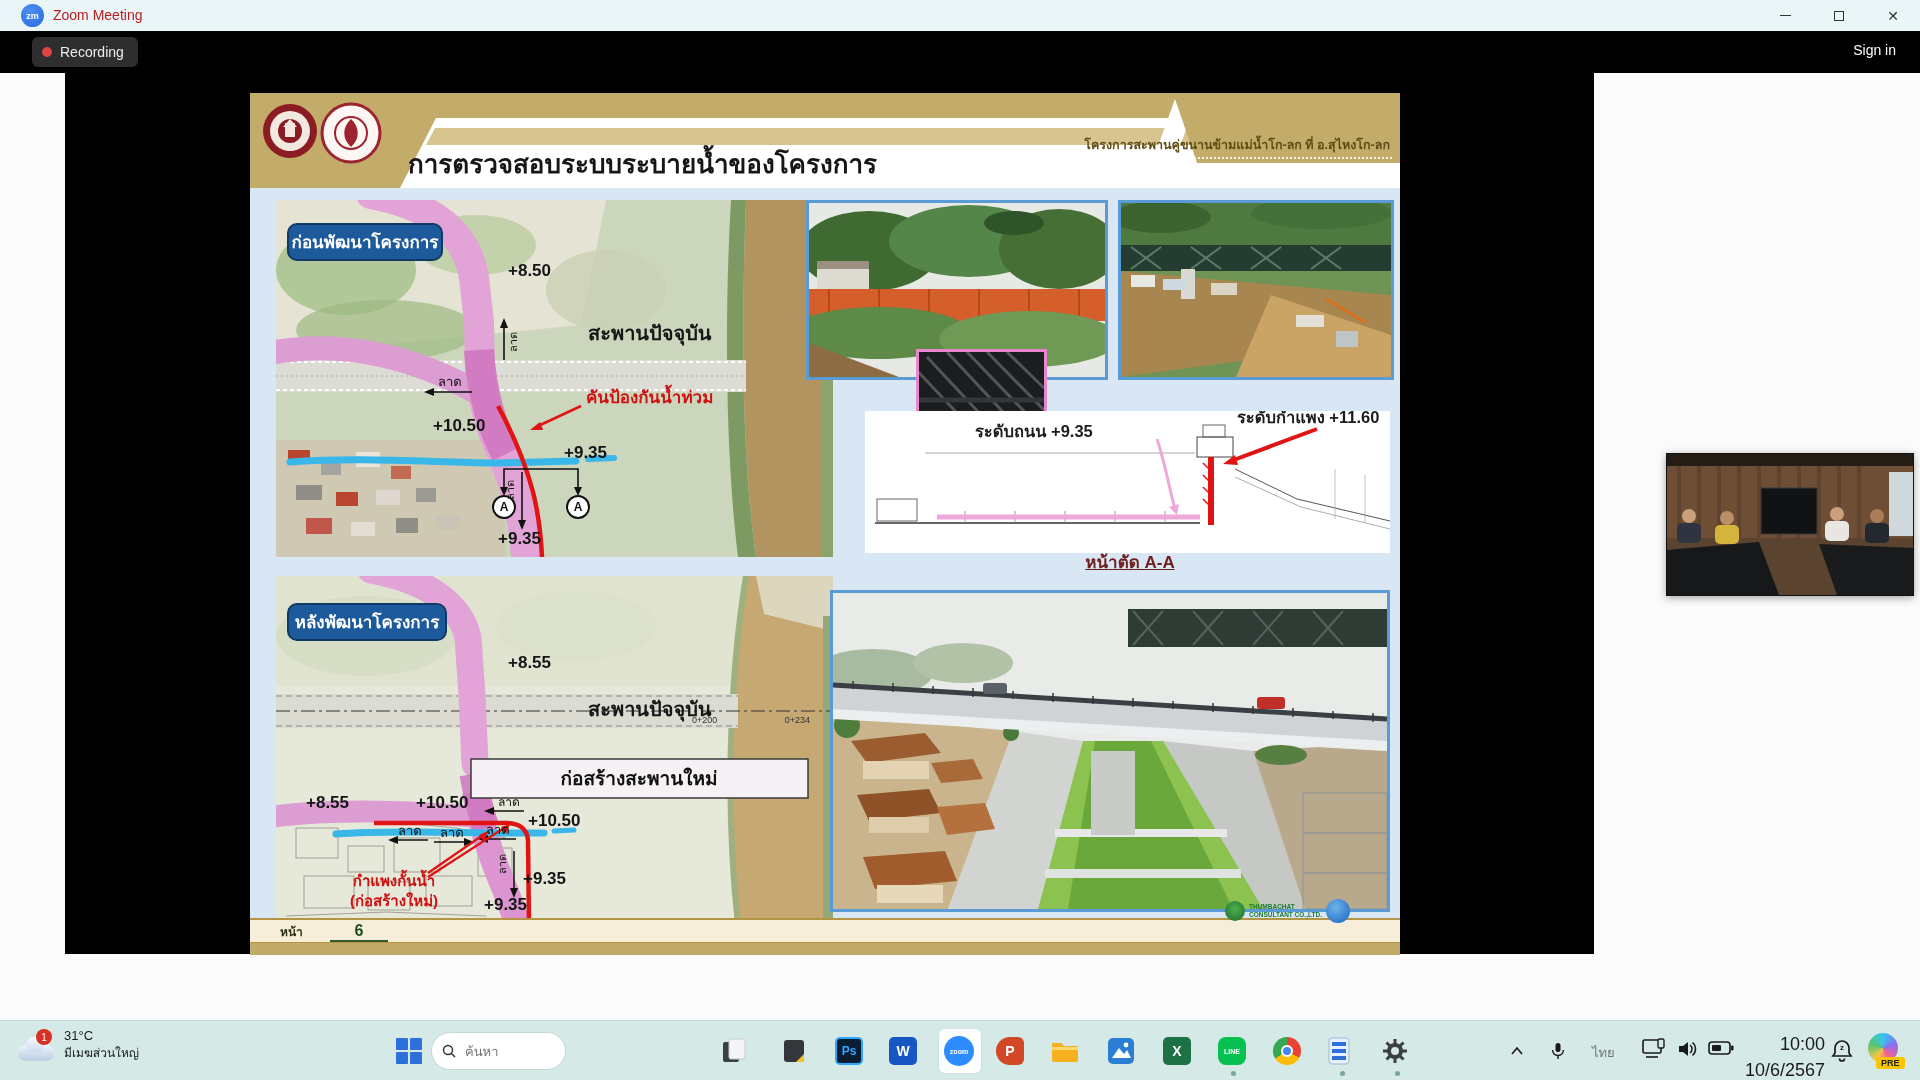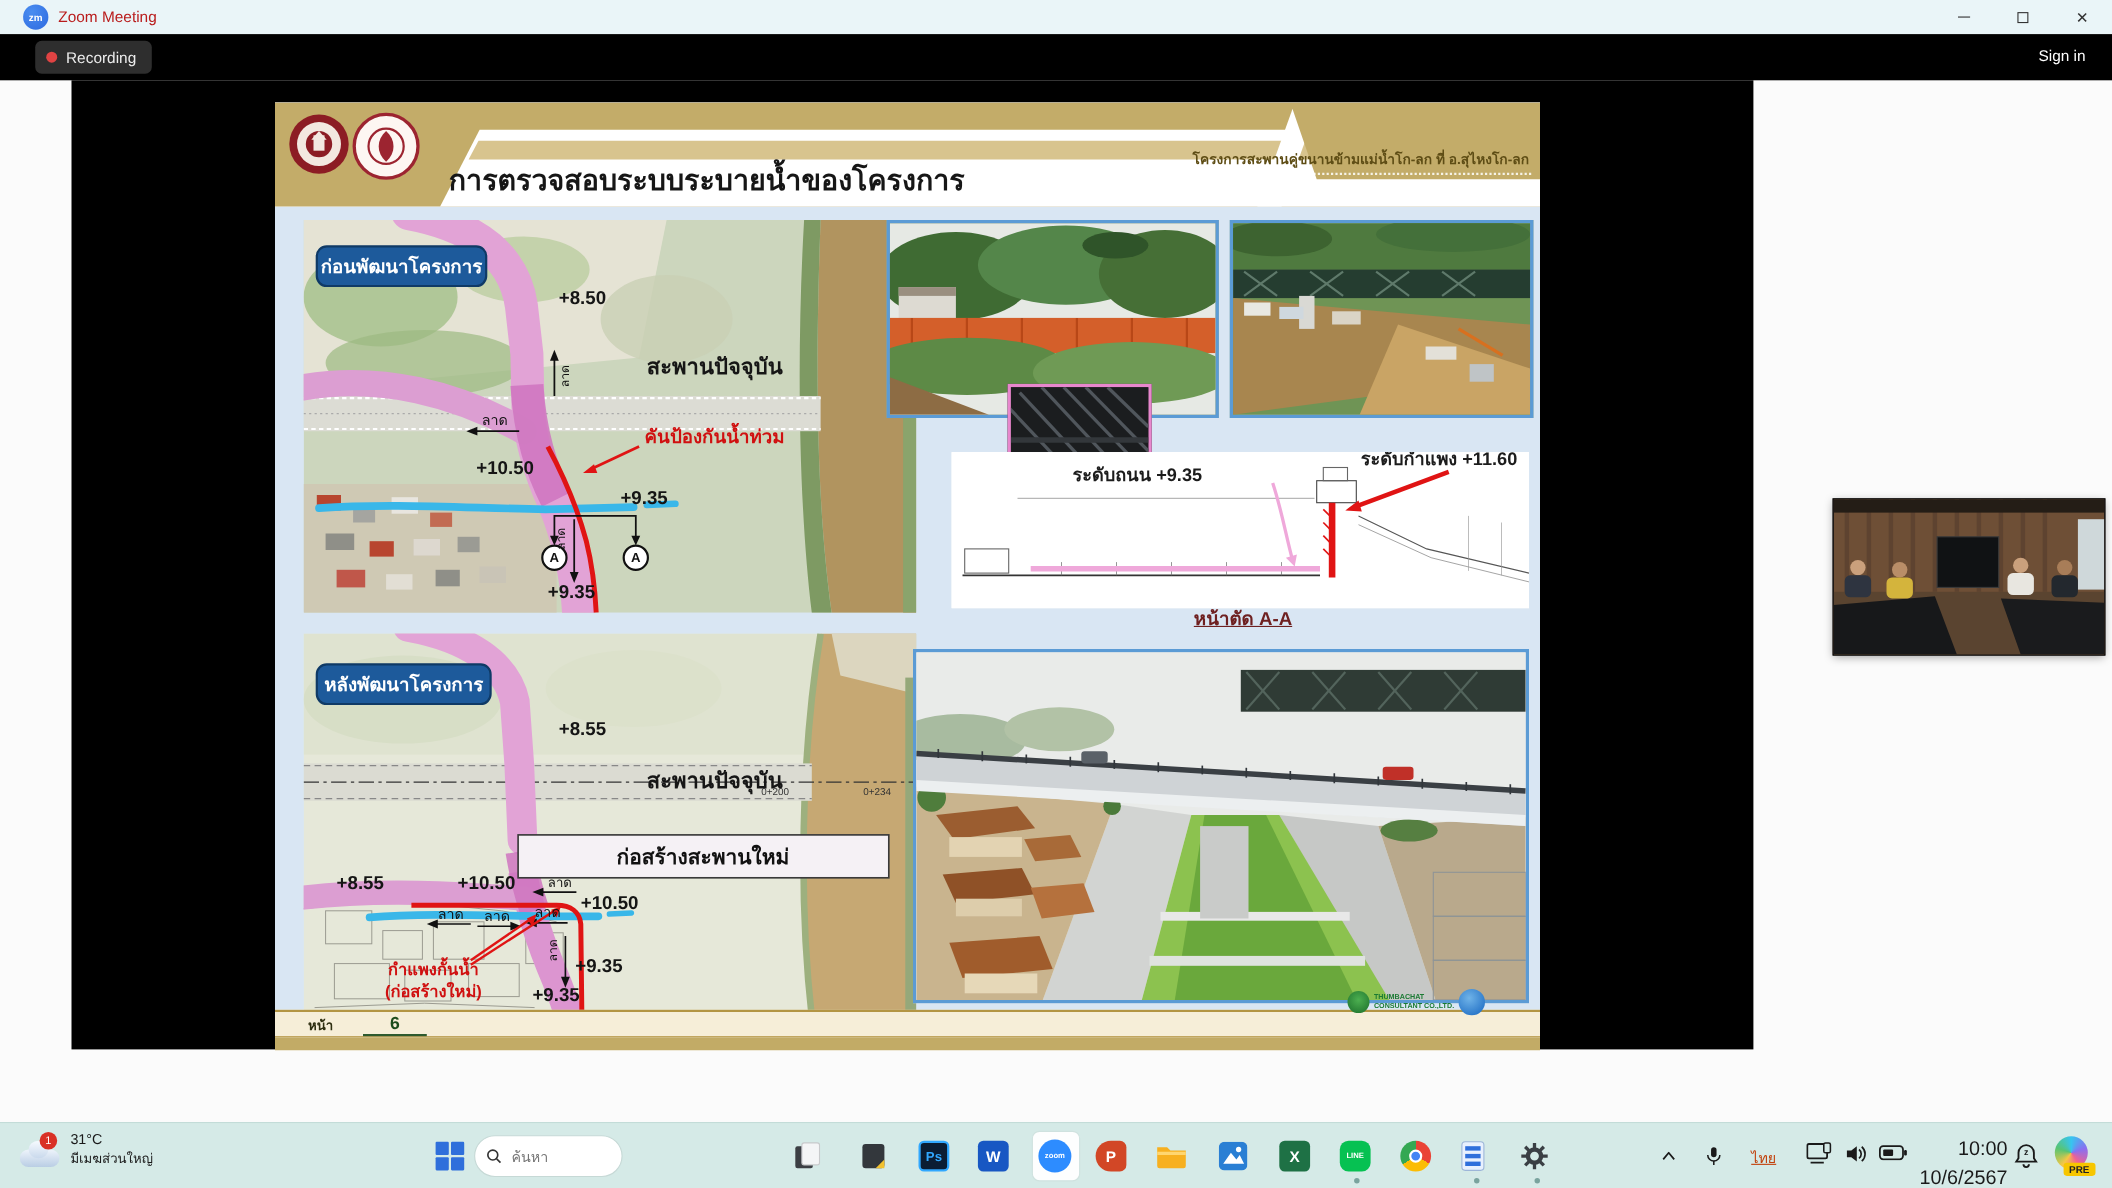--- a/index.html
+++ b/index.html
@@ -79,21 +79,21 @@
     grid-template-columns:12px 12px;grid-template-rows:12px 12px;gap:2px;}
   .start span{background:#2f6fdb;border-radius:1px;}
   .search-pill{position:absolute;left:431px;top:11px;width:135px;height:38px;background:#fff;border:1px solid #c6d9d6;
     border-radius:19px;display:flex;align-items:center;padding:0 10px;gap:7px;}
   .search-pill input{border:none;outline:none;font-size:13px;width:85px;background:transparent;color:#333;}
   .task-icon{position:absolute;top:15px;width:30px;height:30px;display:flex;align-items:center;justify-content:flex-start;cursor:pointer;}
   .zoom-card{position:absolute;left:938px;top:7px;width:44px;height:46px;background:#fdfefe;border:1px solid #cfe2df;border-radius:7px;}
   .run-dot{position:absolute;top:50px;width:5px;height:5px;border-radius:50%;background:#7aa39e;}
   .ic-sq{width:28px;height:28px;border-radius:5px;display:flex;align-items:center;justify-content:center;
     color:#fff;font-weight:bold;font-size:14px;}
-  .tray-item{color:#c2410c;font-size:13px;cursor:pointer;display:flex;align-items:center;justify-content:center;text-decoration:underline;}
+  .tray-item{color:#737373;font-size:13px;cursor:pointer;display:flex;align-items:center;justify-content:center;}
   .clock{position:absolute;left:1745px;top:10px;width:80px;text-align:right;font-size:18px;color:#1a1a1a;line-height:1.45;cursor:pointer;}
   .pre-badge{position:absolute;left:1876px;top:36px;background:#f7c600;color:#222;font-size:9px;font-weight:bold;
     padding:1px 5px;border-radius:3px;}
 </style>
 </head>
 <body>
 
 <div class="screen">
 
   <div class="titlebar">

